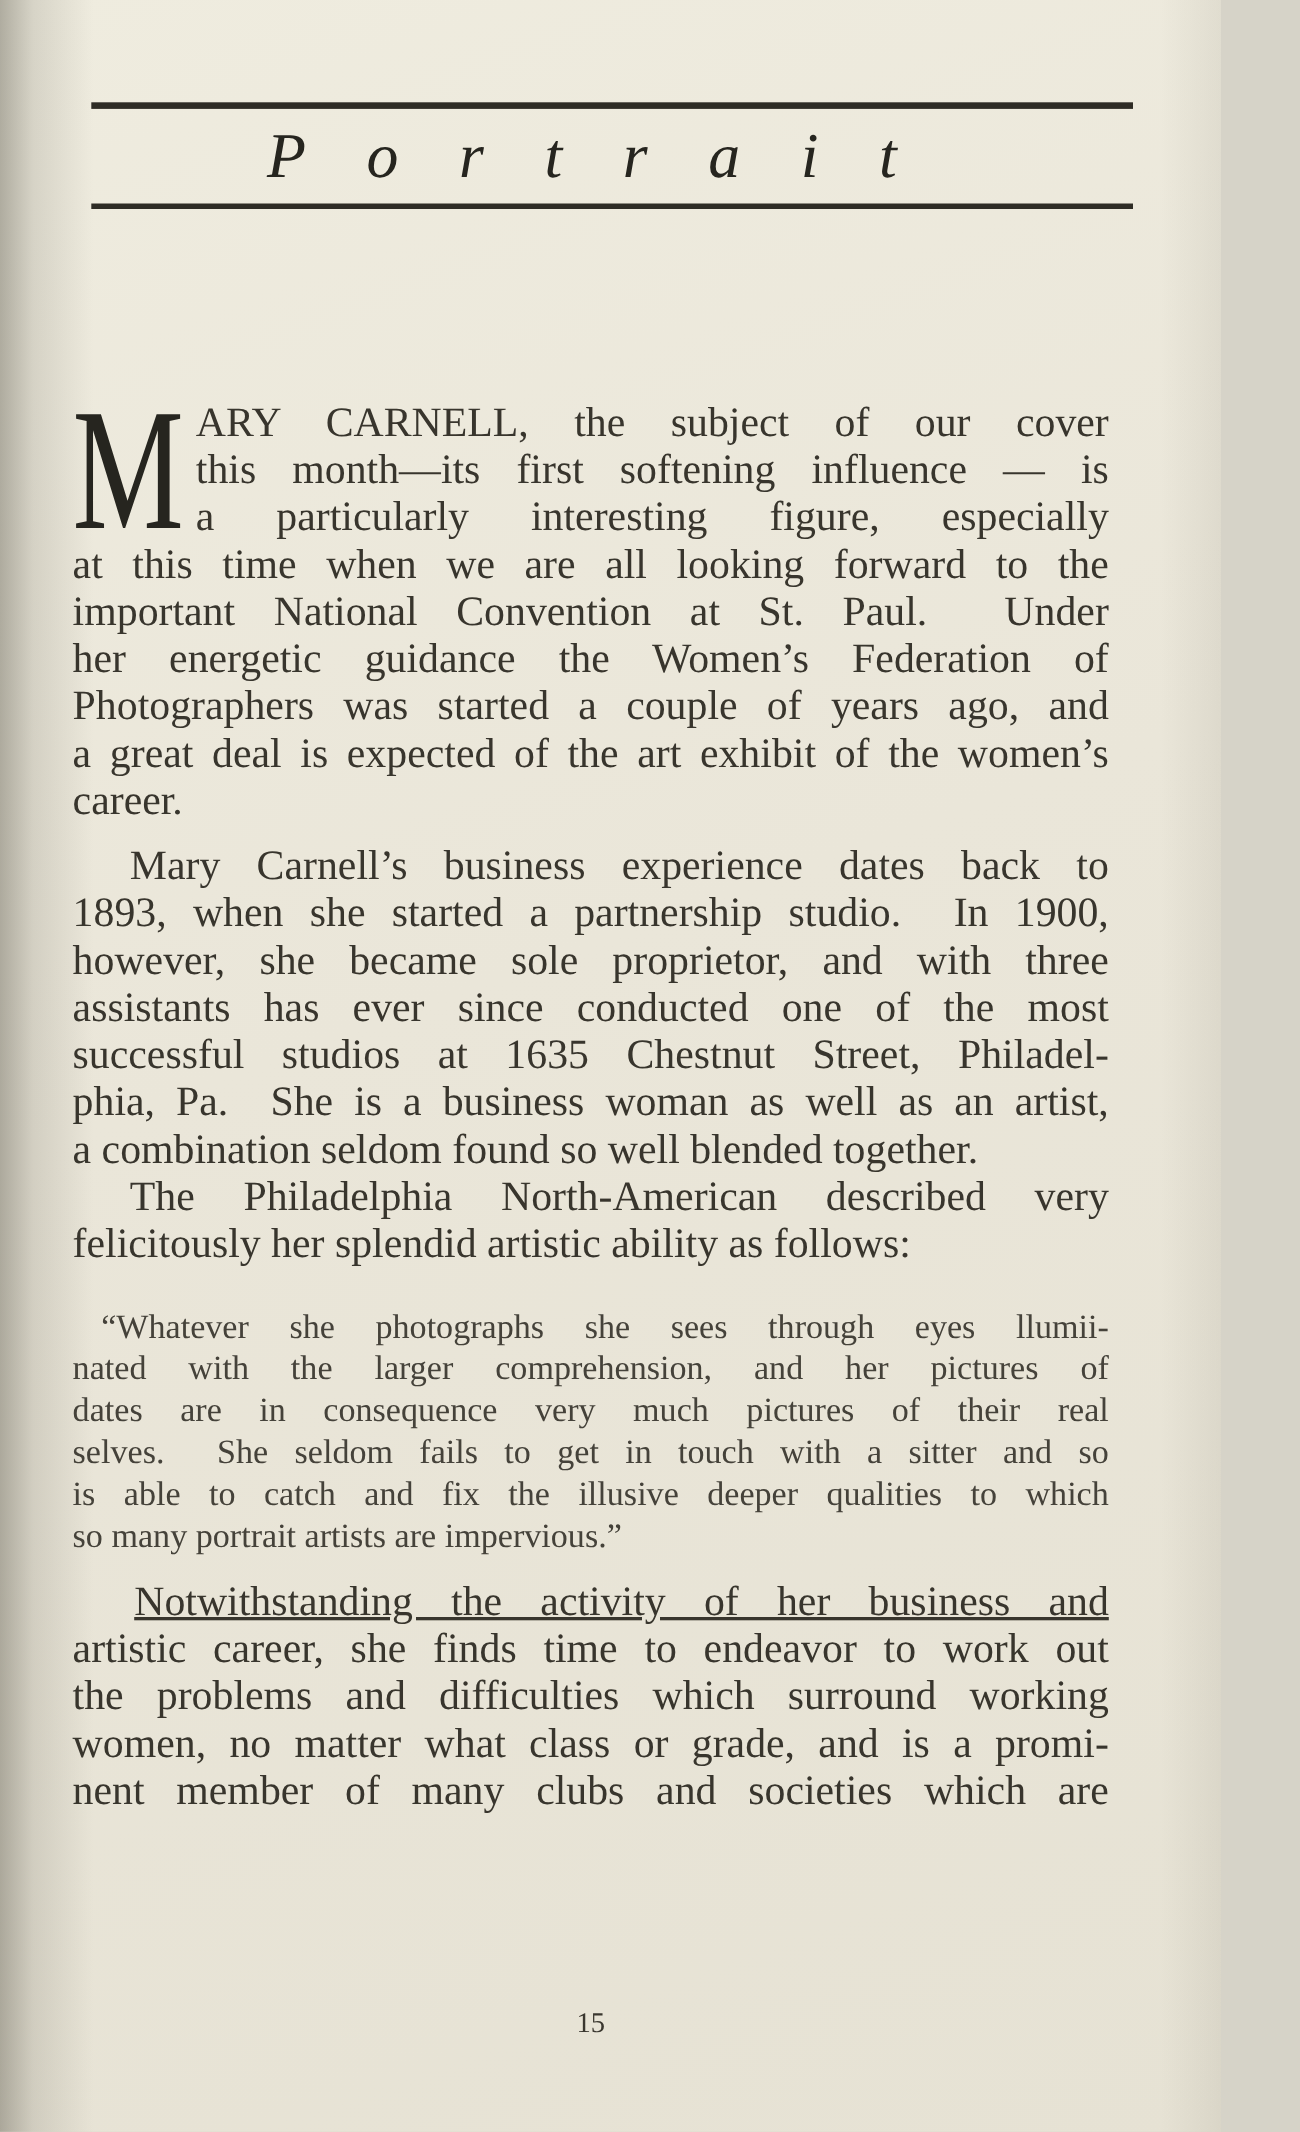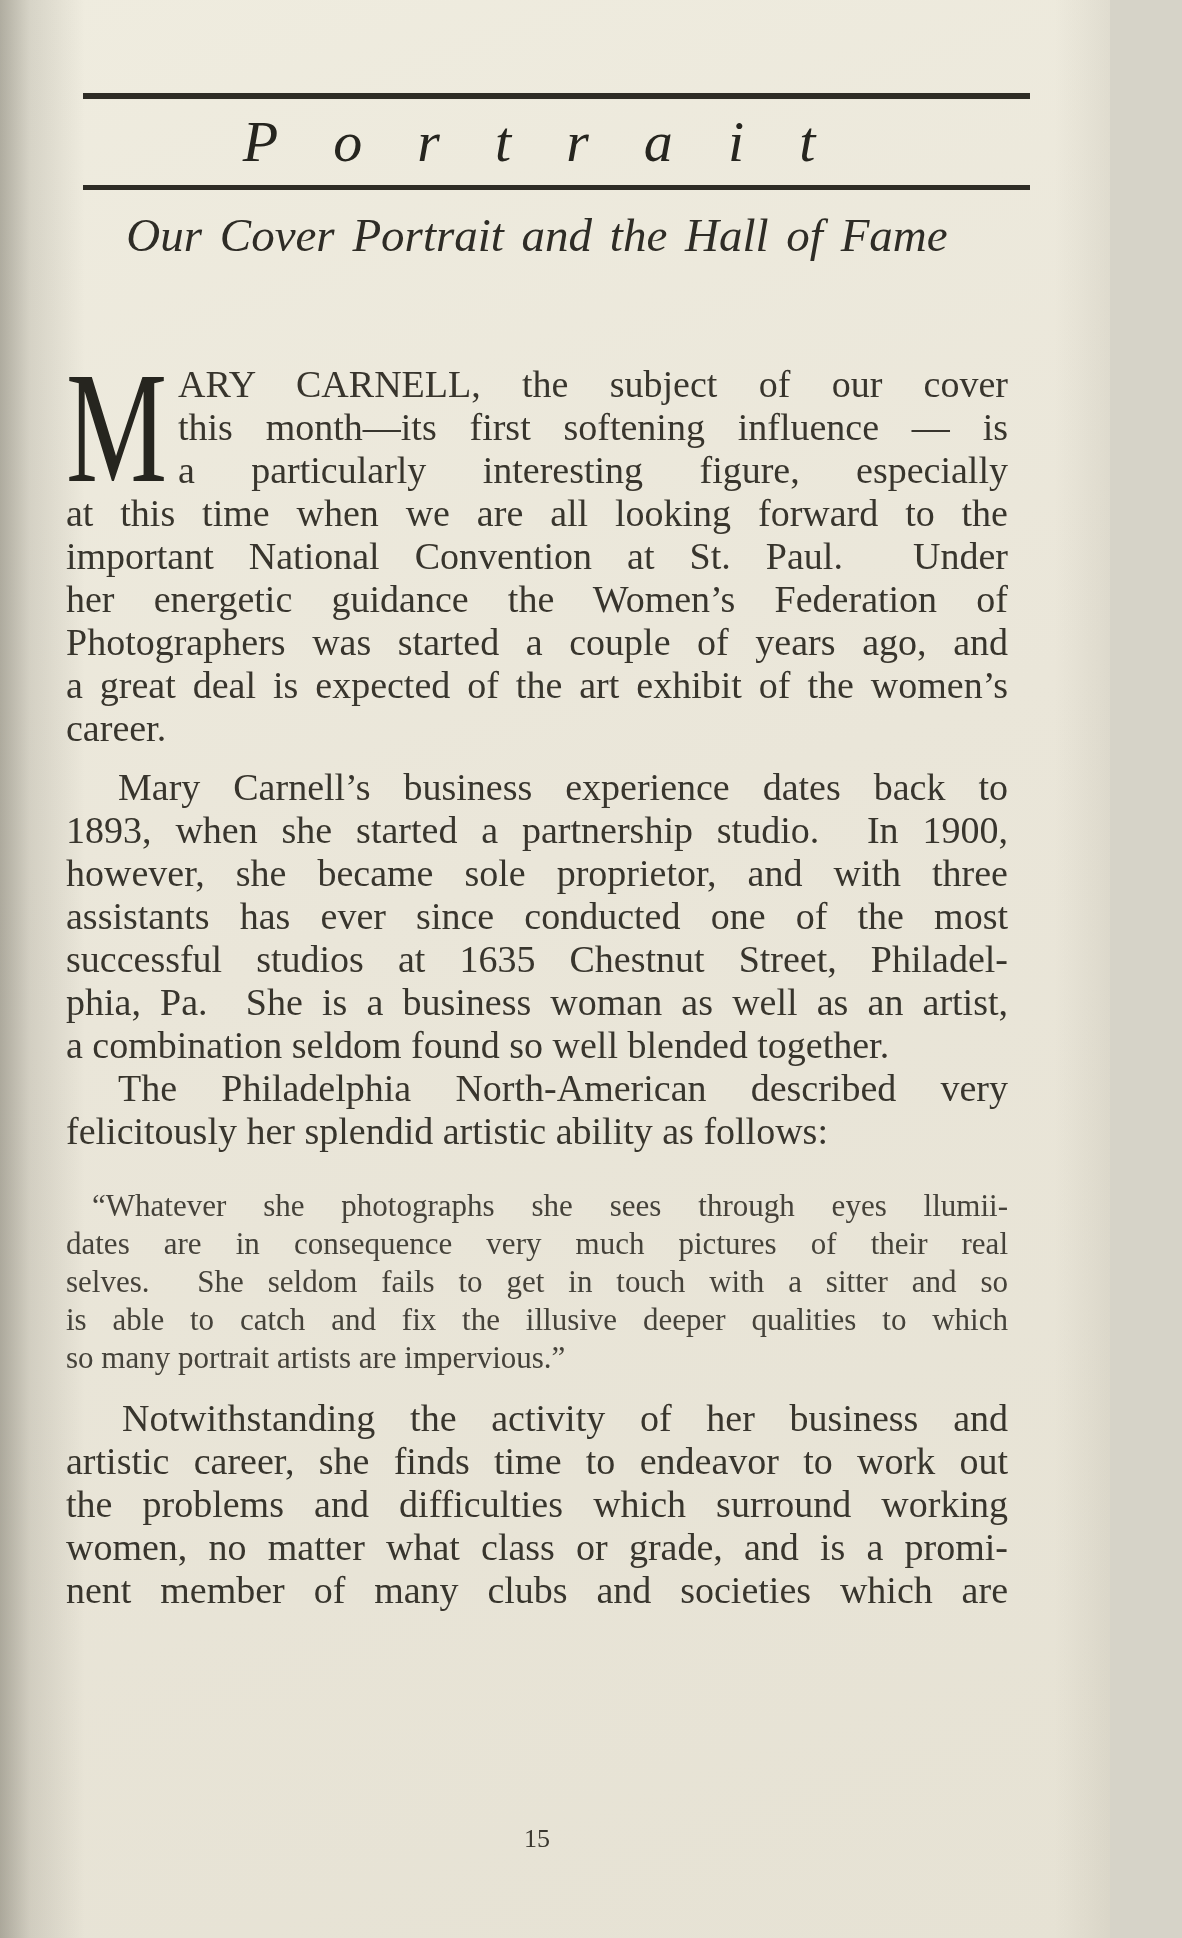--- a/index.html
+++ b/index.html
@@ -43,21 +43,21 @@
   .body-col{
     position:absolute;left:66px;top:363px;width:942px;
   }
   .para{font-size:38px;line-height:43px;color:#38352d;}
   .line{
     text-align:justify;
     text-align-last:justify;
   }
   .line.last{text-align-last:left;}
   .line.ind{text-indent:52px;}
-  .line.ind-lg{text-indent:56px;}
+  .line.ind-lg{text-indent:56px;text-decoration:underline;}
   .line.ind-sm{text-indent:26px;}
   .dropcap{
     float:left;width:112px;height:126px;position:relative;
   }
   .dropcap span{
     position:absolute;left:0;top:-14px;
     font-size:158px;line-height:1;color:#26251f;
     transform:scaleX(0.72);transform-origin:left top;
   }
   .para2{margin-top:16px;}
@@ -71,21 +71,20 @@
 </style>
 </head>
 <body>
 
 <div class="page">
 
   <div class="masthead">
     <div class="masthead-title">Portrait</div>
   </div>
 
-  <div class="article-title">Our Cover Portrait and the Hall of Fame</div>
 
   <div class="body-col">
 
     <div class="para para1">
       <div class="dropcap">
           <span>M</span>
         </div>
       <div class="line">ARY CARNELL, the subject of our cover</div>
       <div class="line">this month—its first softening influence — is</div>
       <div class="line">a particularly interesting figure, especially</div>
@@ -107,20 +106,21 @@
       <div class="line last">a combination seldom found so well blended together.</div>
     </div>
 
     <div class="para para3">
       <div class="line ind">The Philadelphia North-American described very</div>
       <div class="line last">felicitously her splendid artistic ability as follows:</div>
     </div>
 
     <div class="para quote">
       <div class="line ind-sm">“Whatever she photographs she sees through eyes llumii-</div>
+      <div class="line">nated with the larger comprehension, and her pictures of</div>
       <div class="line">dates are in consequence very much pictures of their real</div>
       <div class="line">selves.&nbsp; She seldom fails to get in touch with a sitter and so</div>
       <div class="line">is able to catch and fix the illusive deeper qualities to which</div>
       <div class="line last">so many portrait artists are impervious.”</div>
     </div>
 
     <div class="para para4">
       <div class="line ind-lg">Notwithstanding the activity of her business and</div>
       <div class="line">artistic career, she finds time to endeavor to work out</div>
       <div class="line">the problems and difficulties which surround working</div>

